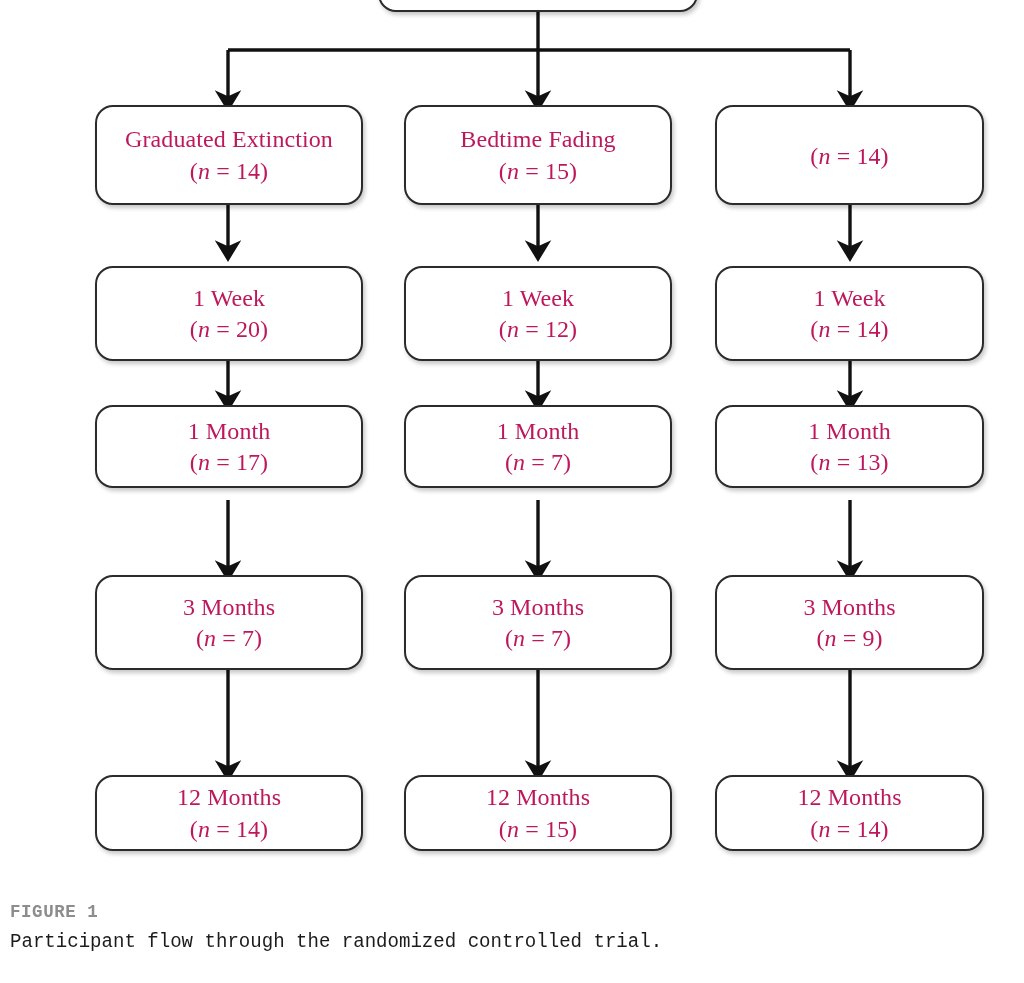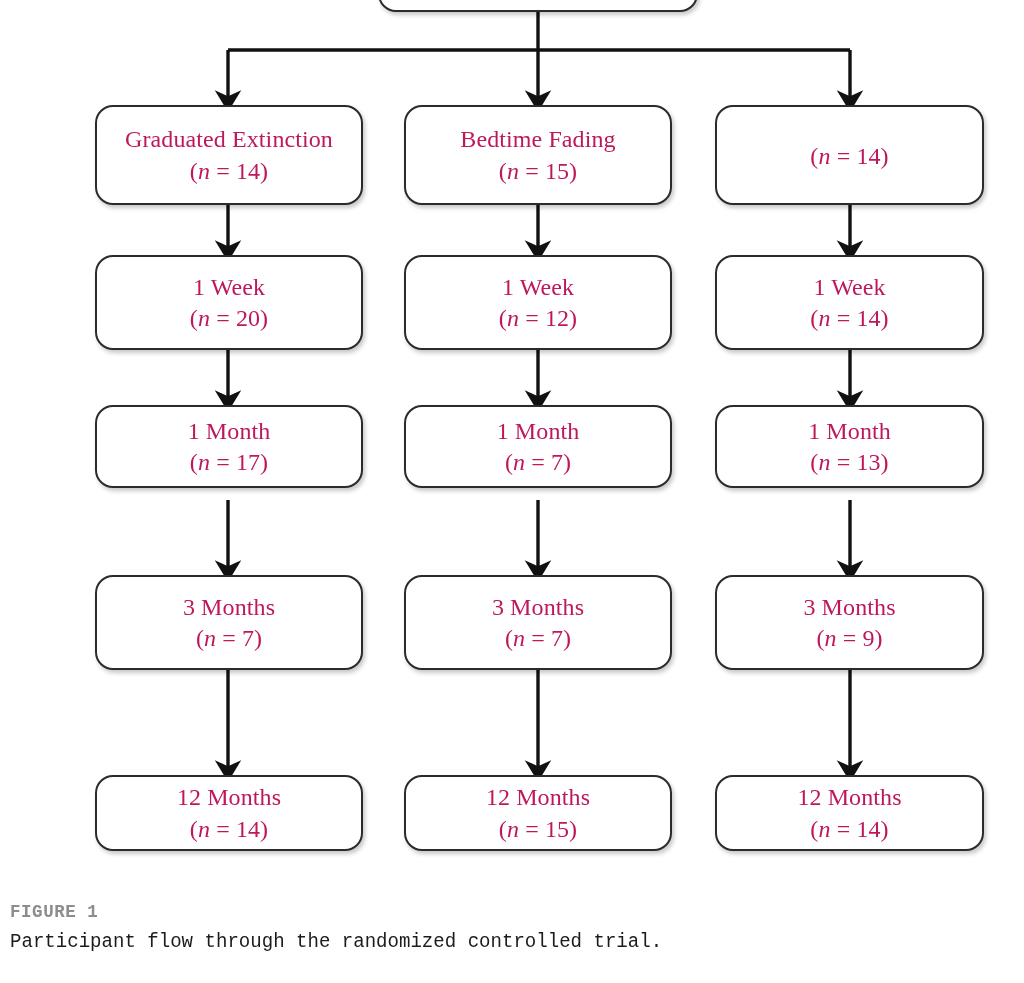--- a/index.html
+++ b/index.html
@@ -67,21 +67,21 @@
     height: 70px;
     border-radius: 18px;
   }
 
   
   .col-1 { left: 95px;  width: 268px; }
   .col-2 { left: 404px; width: 268px; }
   .col-3 { left: 715px; width: 269px; }
 
   .row-arm    { top: 105px; height: 100px; }
-  .row-week   { top: 255px; height: 95px;  }
+  .row-week   { top: 266px; height: 95px;  }
   .row-month  { top: 405px; height: 83px;  }
   .row-3mo    { top: 575px; height: 95px;  }
   .row-12mo   { top: 775px; height: 76px; }
 
   
   #caption {
     position: absolute;
     left: 10px;
     top: 902px;
     width: 980px;

